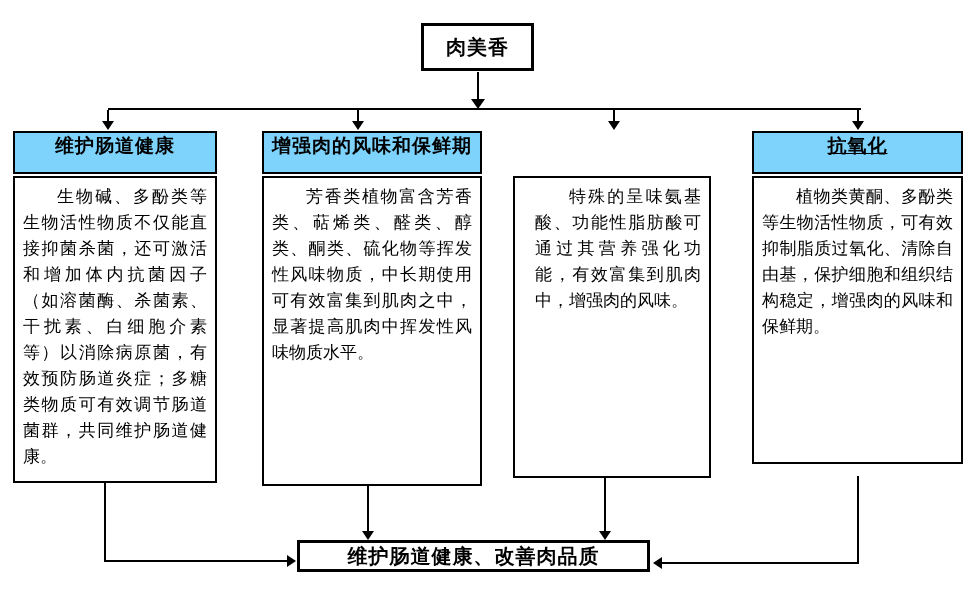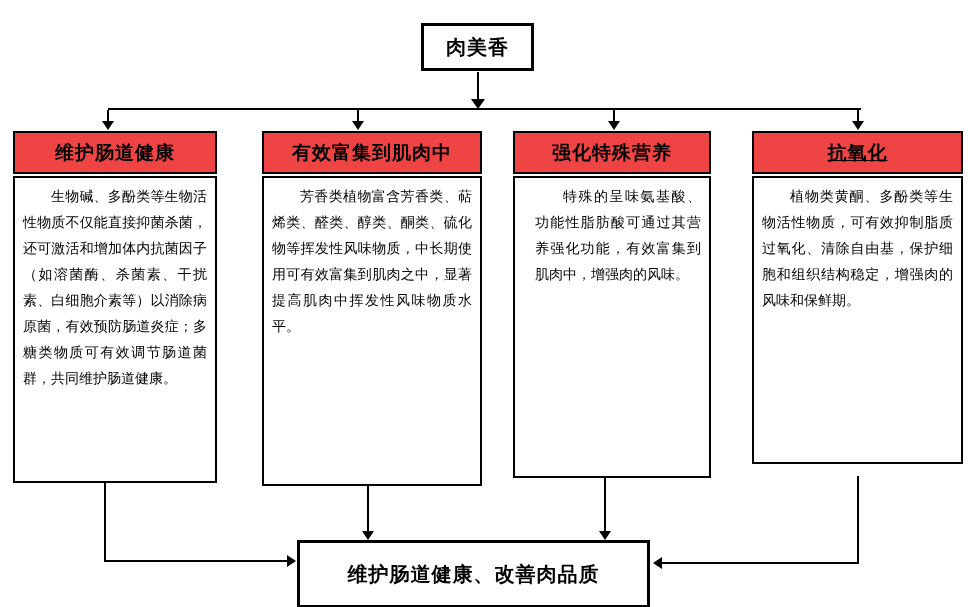--- a/index.html
+++ b/index.html
@@ -28,35 +28,34 @@
     font-weight: bold;
     font-size: 20px;
     letter-spacing: 1px;
   }
   .col-header {
     position: absolute;
     box-sizing: border-box;
     border: 2px solid #000000;
     height: 43px;
     display: flex;
-    align-items: center;
     justify-content: center;
     font-family: "Liberation Sans", sans-serif;
     font-weight: bold;
     font-size: 19px;
     letter-spacing: 1px;
-    background: #ef4444;
+    background: #7dd3fc;
   }
   .col-body {
     position: absolute;
     box-sizing: border-box;
     border: 2px solid #000000;
     background: #ffffff;
     padding: 6px 8px 4px 8px;
-    font-size: 14px;
+    font-size: 17px;
     line-height: 26px;
     text-align: justify;
     text-justify: inter-ideograph;
     text-indent: 2em;
     overflow: hidden;
   }
   #connector-layer {
     position: absolute;
     left: 0; top: 0;
     width: 968px; height: 607px;
@@ -108,37 +107,34 @@
   </div>
 
   <div class="col-header" style="left:13px; top:131px; width:204px;">
     <span>维护肠道健康</span>
   </div>
   <div class="col-body" style="left:13px; top:176px; width:204px; height:307px;">
     <span>生物碱、多酚类等生物活性物质不仅能直接抑菌杀菌，还可激活和增加体内抗菌因子（如溶菌酶、杀菌素、干扰素、白细胞介素等）以消除病原菌，有效预防肠道炎症；多糖类物质可有效调节肠道菌群，共同维护肠道健康。</span>
   </div>
 
   <div class="col-header" style="left:262px; top:131px; width:220px;">
-    <span>有效富集到肌肉中</span>
+    <span>增强肉的风味和保鲜期</span>
   </div>
   <div class="col-body" style="left:262px; top:176px; width:220px; height:310px;">
     <span>芳香类植物富含芳香类、萜烯类、醛类、醇类、酮类、硫化物等挥发性风味物质，中长期使用可有效富集到肌肉之中，显著提高肌肉中挥发性风味物质水平。</span>
   </div>
 
-  <div class="col-header" style="left:513px; top:131px; width:198px;">
-    <span>强化特殊营养</span>
-  </div>
   <div class="col-body" style="left:513px; top:176px; width:198px; height:302px;padding-left:20px;">
     <span>特殊的呈味氨基酸、功能性脂肪酸可通过其营养强化功能，有效富集到肌肉中，增强肉的风味。</span>
   </div>
 
   <div class="col-header" style="left:752px; top:131px; width:211px;text-decoration:underline;">
     <span>抗氧化</span>
   </div>
   <div class="col-body" style="left:752px; top:176px; width:211px; height:288px;">
     <span>植物类黄酮、多酚类等生物活性物质，可有效抑制脂质过氧化、清除自由基，保护细胞和组织结构稳定，增强肉的风味和保鲜期。</span>
   </div>
 
-  <div class="box thick center-label" style="left:297px; top:540px; width:353px; height:68px;">
+  <div class="box thick center-label" style="left:297px; top:540px; width:353px; height:32px;">
     <span>维护肠道健康、改善肉品质</span>
   </div>
 
 </div>
 
 </body></html>

